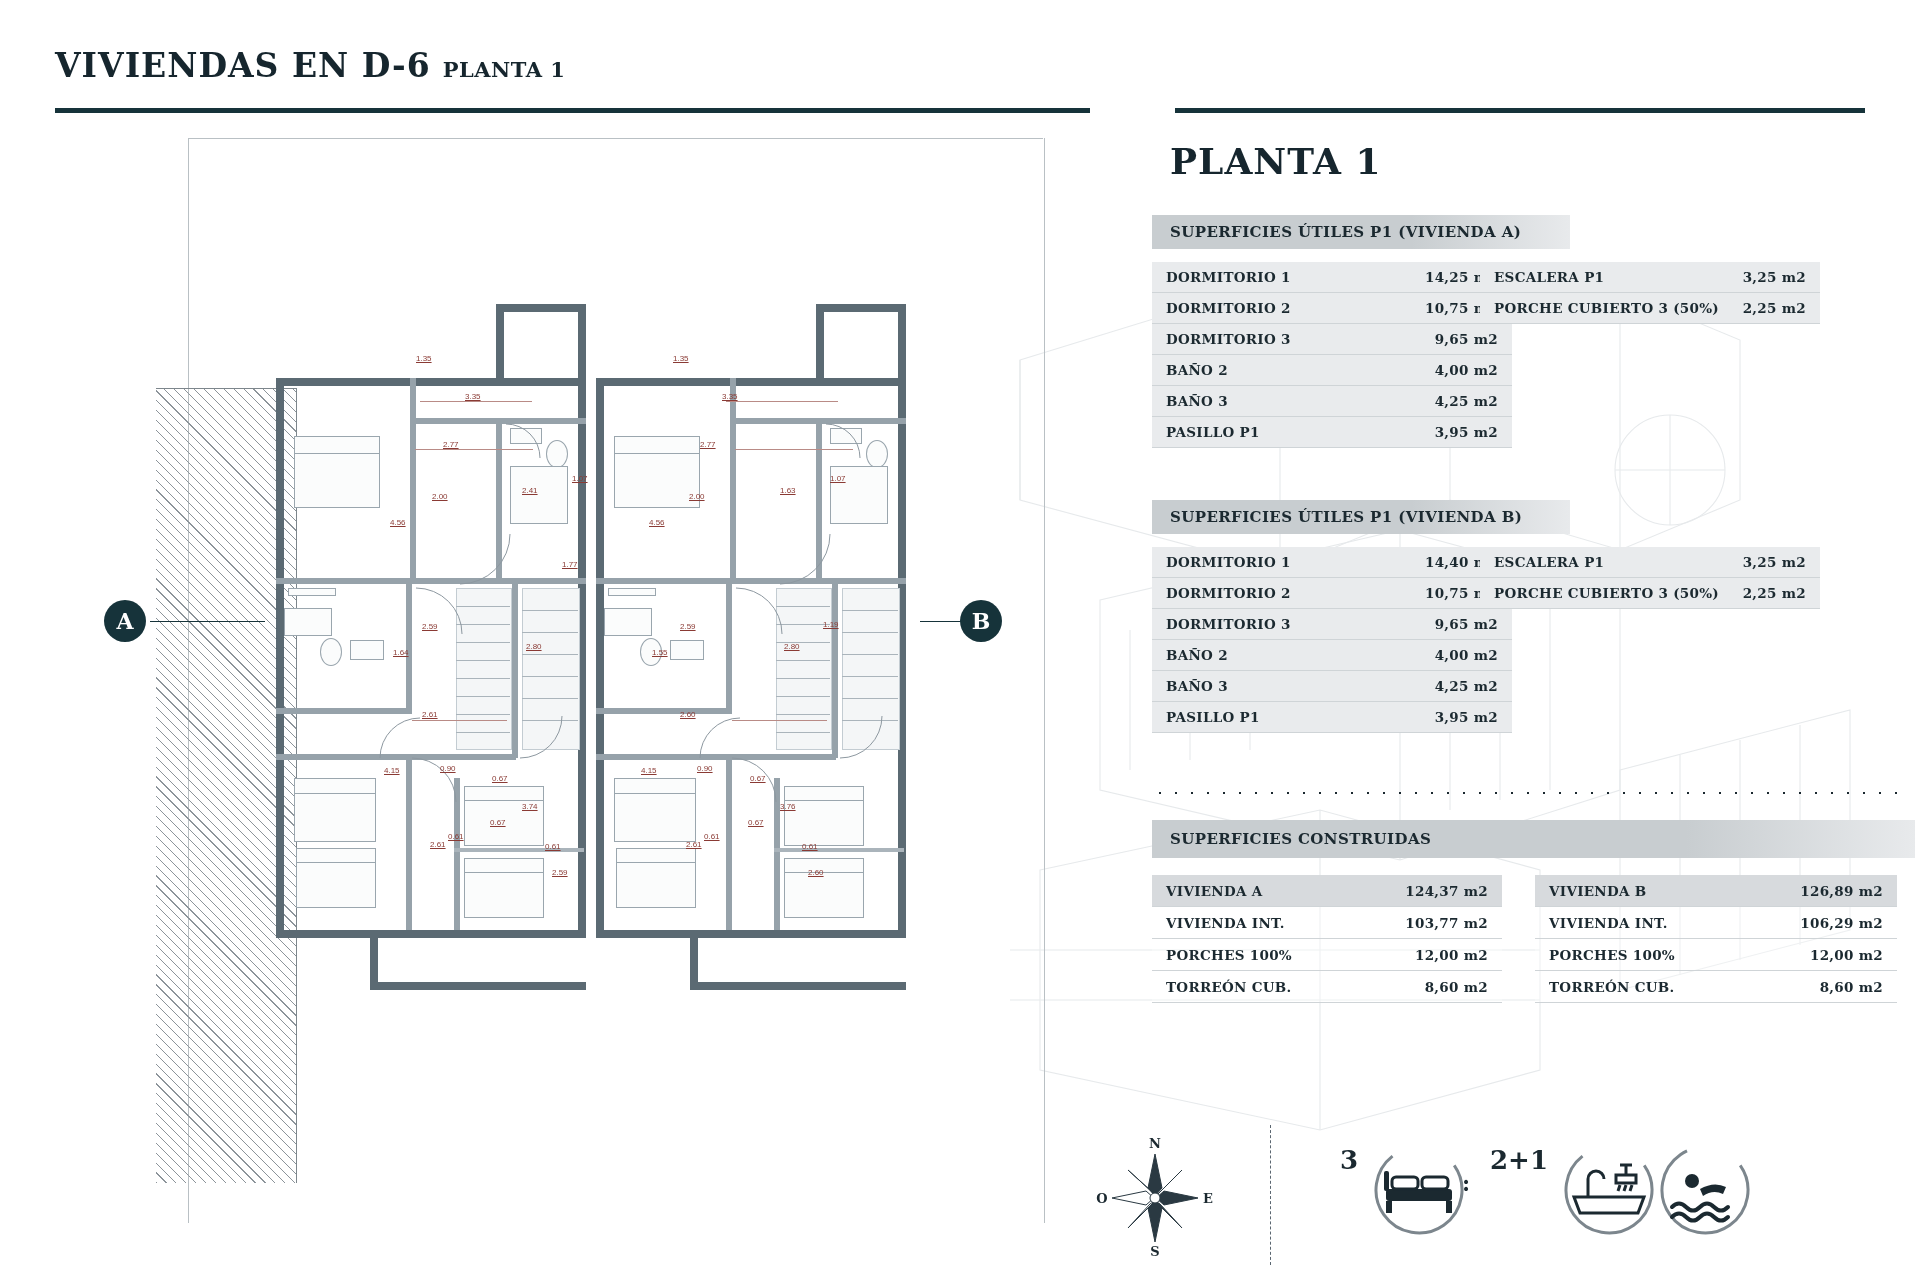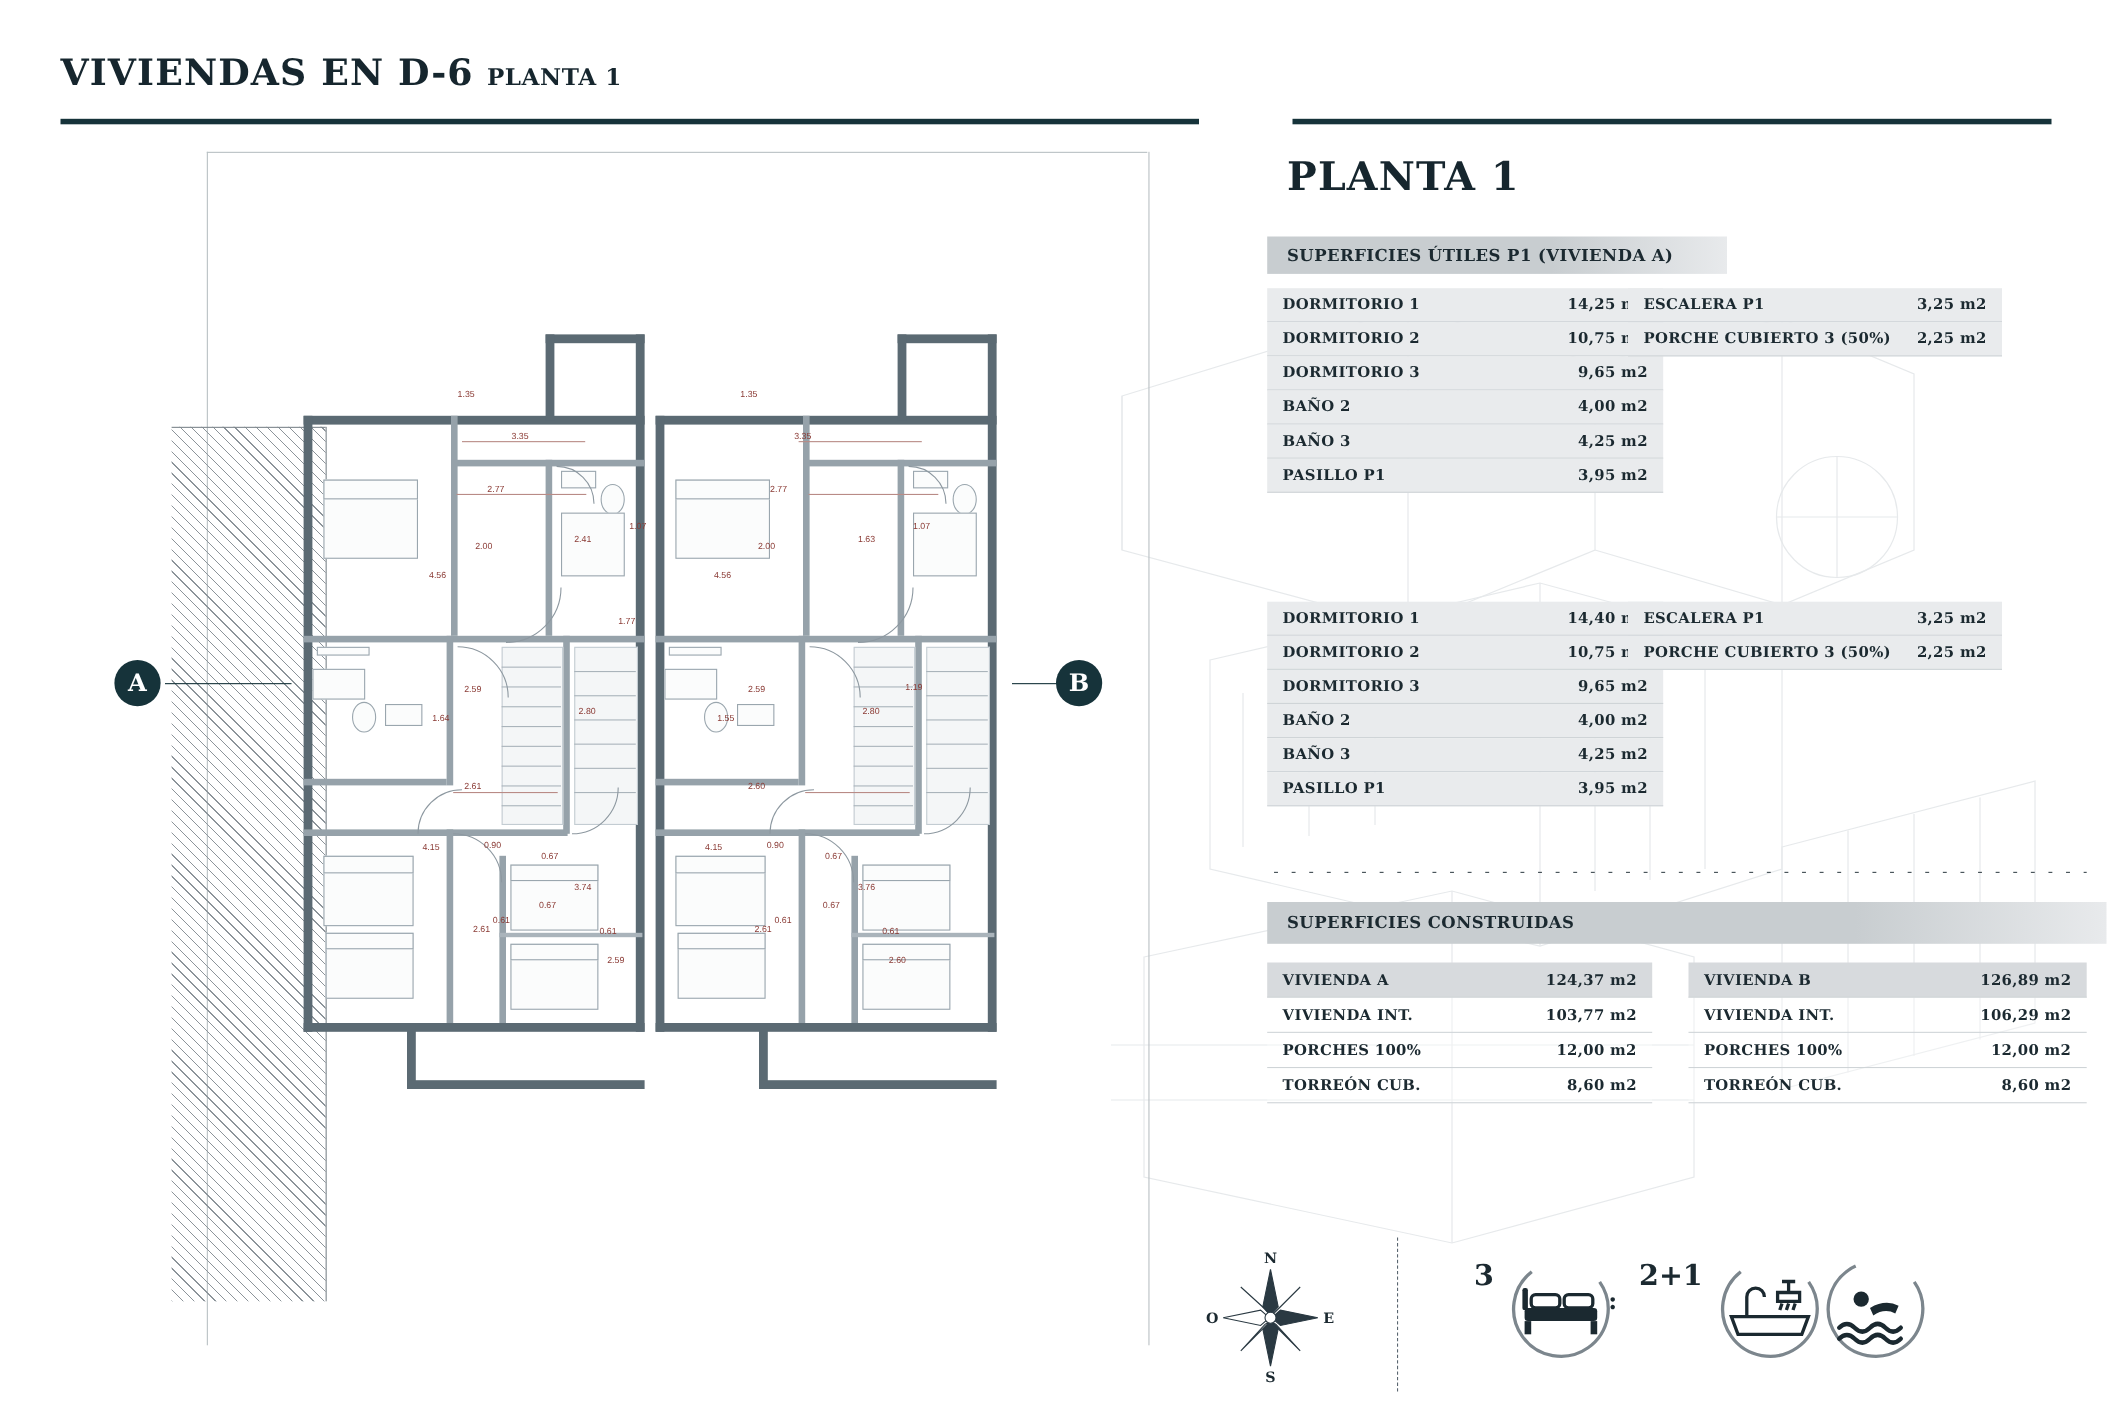--- a/index.html
+++ b/index.html
@@ -130,20 +130,21 @@
     border: 1px solid #9aa6ae;
     background: #fbfcfc;
   }
   .furn.round { border-radius: 50%; }
   .dim {
     position: absolute;
     font-family: "Liberation Sans", sans-serif;
     font-size: 8px;
     color: #8a3a34;
     white-space: nowrap;
+    text-decoration: underline;
   }
   .dimline {
     position: absolute;
     background: #b98b86;
     height: 1px;
   }
 
   
   .marker {
     position: absolute;
@@ -544,20 +545,23 @@
       <div class="row alt">
         <span class="lbl">ESCALERA P1</span>
         <span class="val">3,25 m2</span>
       </div>
       <div class="row alt">
         <span class="lbl">PORCHE CUBIERTO 3 (50%)</span>
         <span class="val">2,25 m2</span>
       </div>
     </div>
 
+    <div class="tbl" style="left:62px; top:370px; width:400px;">
+      <div class="band" style="width:400px;">SUPERFICIES ÚTILES P1 (VIVIENDA B)</div>
+    </div>
 
     <div class="tbl" style="left:62px; top:417px; width:360px;">
       <div class="row alt">
         <span class="lbl">DORMITORIO 1</span>
         <span class="val">14,40 m2</span>
       </div>
       <div class="row alt">
         <span class="lbl">DORMITORIO 2</span>
         <span class="val">10,75 m2</span>
       </div>

